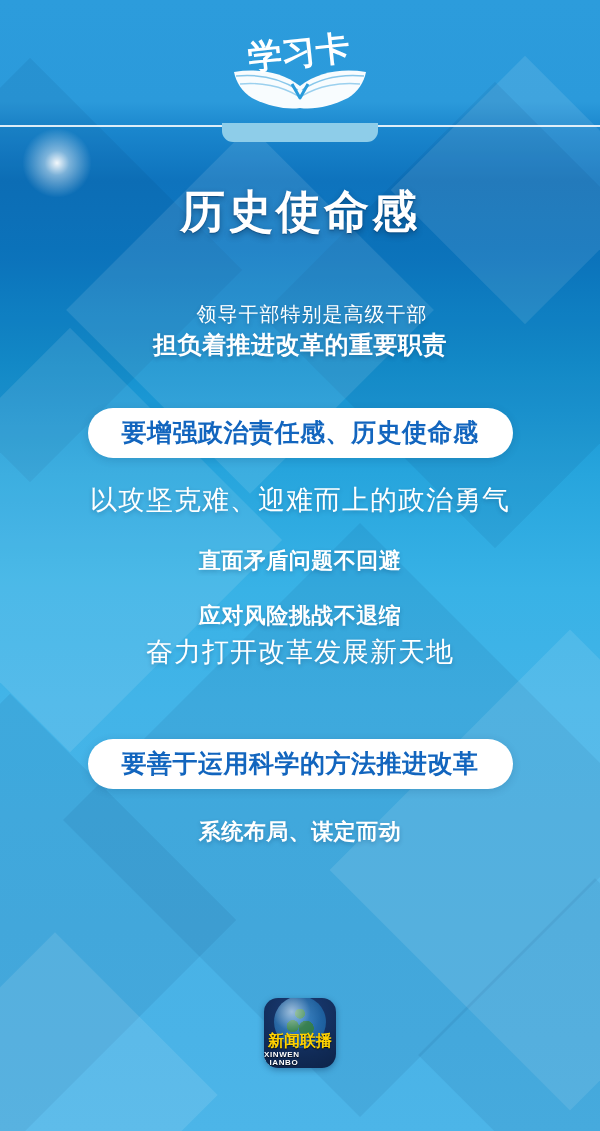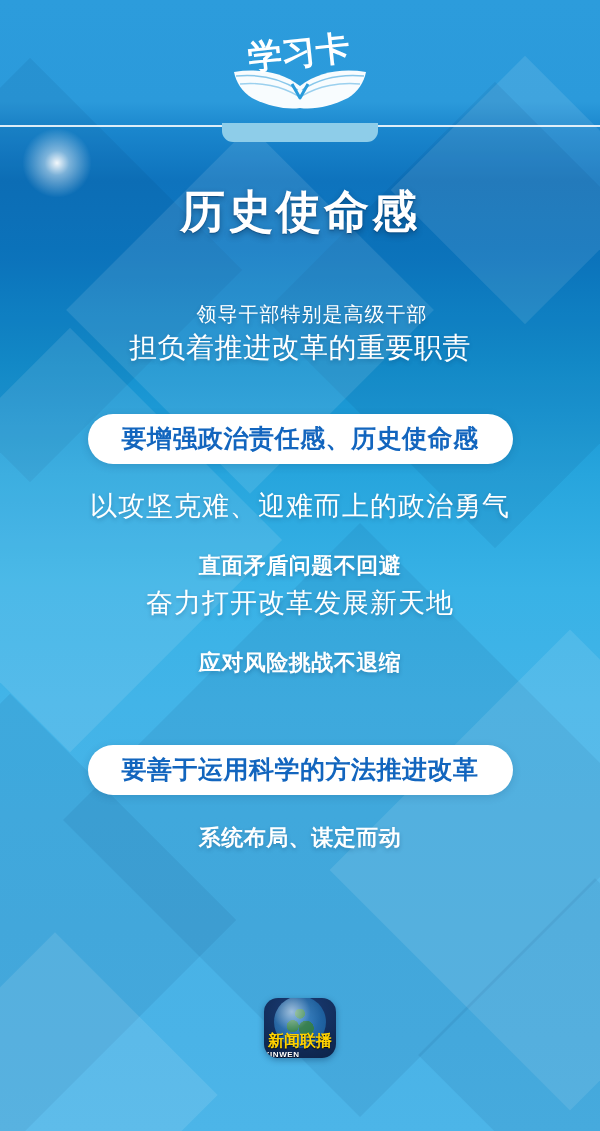--- a/index.html
+++ b/index.html
@@ -128,22 +128,22 @@
     line-height: 1.42;
     text-shadow: 0 2px 4px rgba(0,45,90,0.30);
   }
   .lead-line.light {
     font-size: 20px;
     font-weight: 400;
     letter-spacing: 1px;
     margin-left: 24px;
   }
   .lead-line.strong {
-    font-size: 28px;
-    font-weight: normal;
+    font-size: 24px;
+    font-weight: bold;
     letter-spacing: 0.5px;
   }
 
   .section { margin-top: 46px; }
 
   .pill {
     display: inline-block;
     background: #ffffff;
     color: #1265be;
     border-radius: 30px;
@@ -179,21 +179,21 @@
   .badge-wrap {
     position: absolute;
     left: 0; right: 0;
     top: 998px;
     display: flex;
     justify-content: center;
   }
   .badge {
     position: relative;
     width: 72px;
-    height: 60px;
+    height: 70px;
     border-radius: 14px;
     background: radial-gradient(120% 120% at 50% 20%, #1b3d77 0%, #102a55 55%, #0a1d3e 100%);
     overflow: hidden;
     box-shadow: 0 2px 6px rgba(0,30,70,0.35);
   }
   .badge .globe {
     position: absolute;
     left: 50%;
     top: 24px;
     transform: translate(-50%, -50%);
@@ -277,22 +277,22 @@
     <div class="lead">
       <div class="lead-line light">领导干部特别是高级干部</div>
       <div class="lead-line strong">担负着推进改革的重要职责</div>
     </div>
 
     <div class="section first">
       <div class="pill">要增强政治责任感、历史使命感</div>
       <div class="lines">
         <div class="line w-medium">以攻坚克难、迎难而上的政治勇气</div>
         <div class="line w-bold">直面矛盾问题不回避</div>
+        <div class="line w-bold">应对风险挑战不退缩</div>
         <div class="line w-medium">奋力打开改革发展新天地</div>
-        <div class="line w-bold">应对风险挑战不退缩</div>
       </div>
     </div>
 
     <div class="section second">
       <div class="pill">要善于运用科学的方法推进改革</div>
       <div class="lines">
         <div class="line w-bold">系统布局、谋定而动</div>
       </div>
     </div>
 

